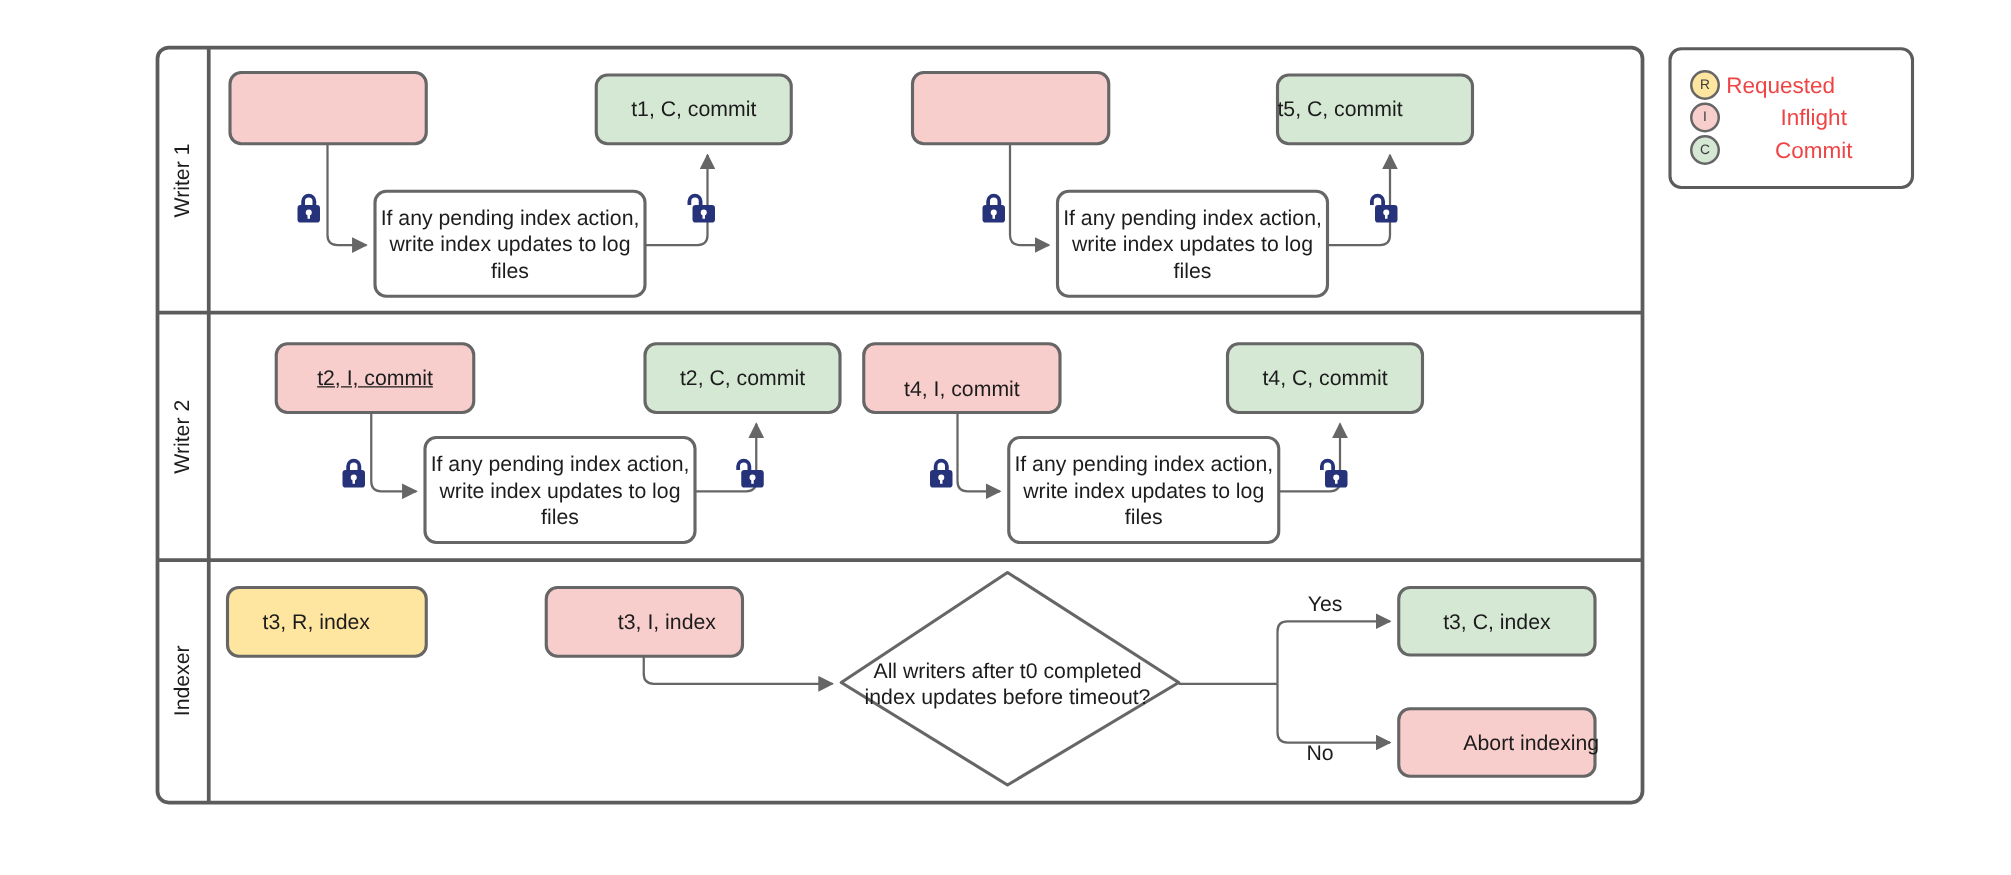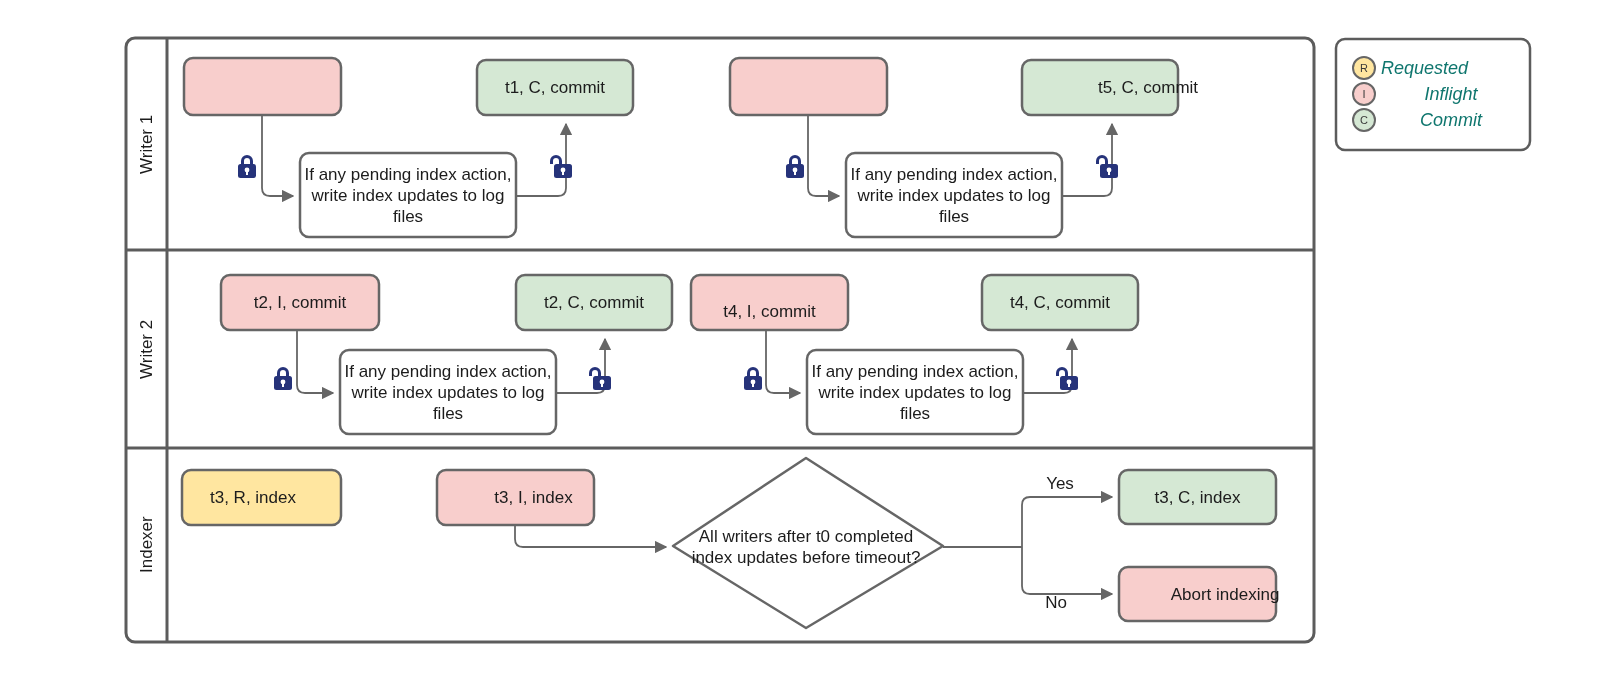--- a/index.html
+++ b/index.html
@@ -15,21 +15,21 @@
     position:absolute;display:flex;align-items:center;justify-content:center;
     color:#1c1c1c;font-size:17px;font-family:"Liberation Sans",sans-serif;
     writing-mode:vertical-rl;transform:rotate(180deg);
   }
   .edgeLabel{
     position:absolute;display:flex;align-items:center;justify-content:center;
     color:#1c1c1c;font-size:17px;font-family:"Liberation Sans",sans-serif;
   }
   .legendText{
     position:absolute;display:flex;align-items:center;
-    color:#0f766e;font-size:18px;font-family:"Liberation Sans",sans-serif;font-style:italic;
+    color:#ef4444;font-size:18px;font-family:"Liberation Sans",sans-serif;
   }
   .badgeGlyph{
     position:absolute;display:flex;align-items:center;justify-content:center;
     font-size:11px;color:#3a3a3a;font-family:"Liberation Sans",sans-serif;
   }
 </style>
 </head>
 <body>
 
 <div id="stage">
@@ -162,23 +162,23 @@
     </g>
   </svg>
 
   <div class="laneLabel" style="left:126px;top:38px;width:41px;height:212px;">Writer 1</div>
   <div class="laneLabel" style="left:126px;top:250px;width:41px;height:198px;">Writer 2</div>
   <div class="laneLabel" style="left:126px;top:448px;width:41px;height:194px;">Indexer</div>
 
   <div class="nodeLabel" style="left:304px;top:153px;width:208px;height:84px;">If any pending index action, write index updates to log files</div>
   <div class="nodeLabel" style="left:477px;top:60px;width:156px;height:55px;">t1, C, commit</div>
   <div class="nodeLabel" style="left:850px;top:153px;width:208px;height:84px;">If any pending index action, write index updates to log files</div>
-  <div class="nodeLabel" style="left:1070px;top:60px;width:156px;height:55px;">t5, C, commit</div>
-
-  <div class="nodeLabel" style="left:221px;top:275px;width:158px;height:55px;">t2, I, commit</div>
+  <div class="nodeLabel" style="left:994px;top:60px;width:156px;height:55px;">t5, C, commit</div>
+
+  <div class="nodeLabel" style="left:221px;top:275px;width:158px;height:55px;text-decoration:underline;">t2, I, commit</div>
   <div class="nodeLabel" style="left:344px;top:350px;width:208px;height:84px;">If any pending index action, write index updates to log files</div>
   <div class="nodeLabel" style="left:516px;top:275px;width:156px;height:55px;">t2, C, commit</div>
   <div class="nodeLabel" style="left:691px;top:275px;width:157px;height:73px;">t4, I, commit</div>
   <div class="nodeLabel" style="left:811px;top:350px;width:208px;height:84px;">If any pending index action, write index updates to log files</div>
   <div class="nodeLabel" style="left:982px;top:275px;width:156px;height:55px;">t4, C, commit</div>
 
   <div class="nodeLabel" style="left:182px;top:470px;width:142px;height:55px;">t3, R, index</div>
   <div class="nodeLabel" style="left:437px;top:470px;width:157px;height:55px;padding-left:18px;">t3, I, index</div>
   <div class="nodeLabel" style="left:690px;top:510px;width:232px;height:74px;">All writers after t0 completed index updates before timeout?</div>
   <div class="nodeLabel" style="left:1119px;top:470px;width:157px;height:54px;">t3, C, index</div>

